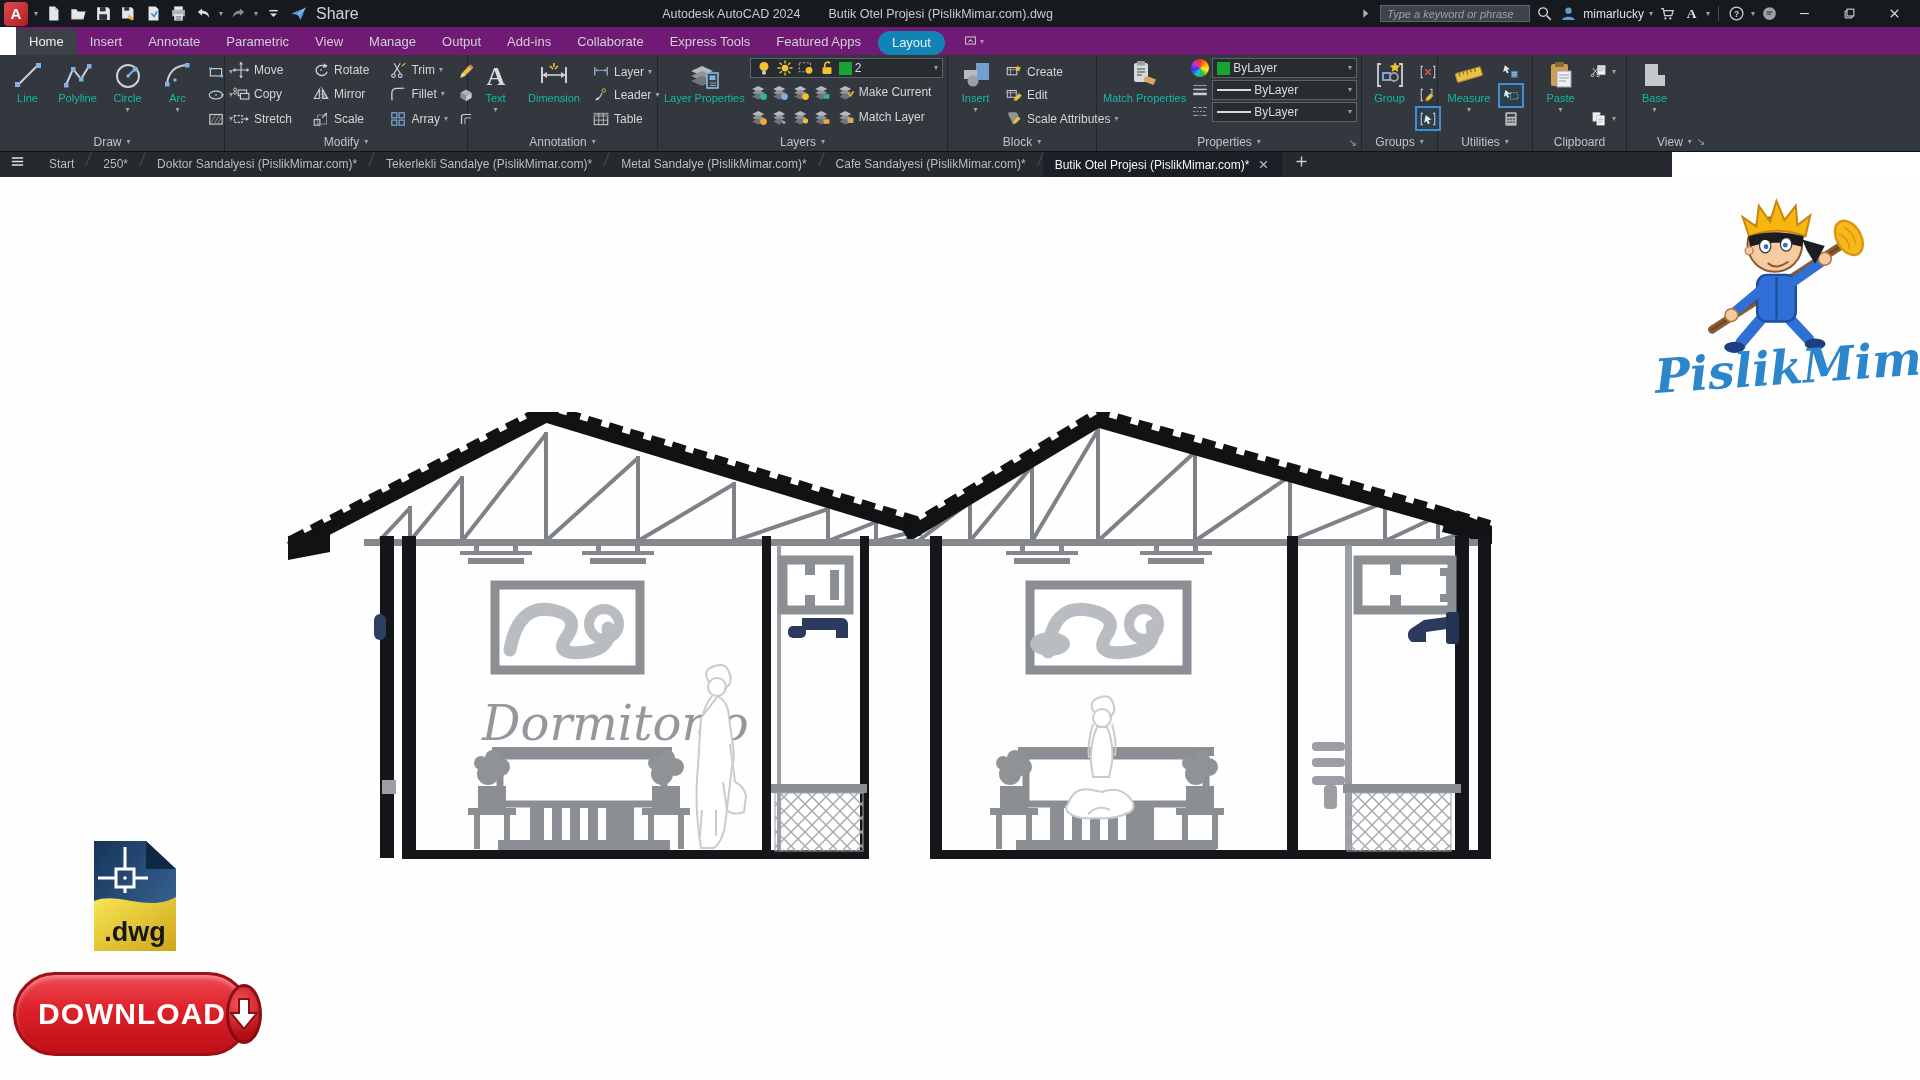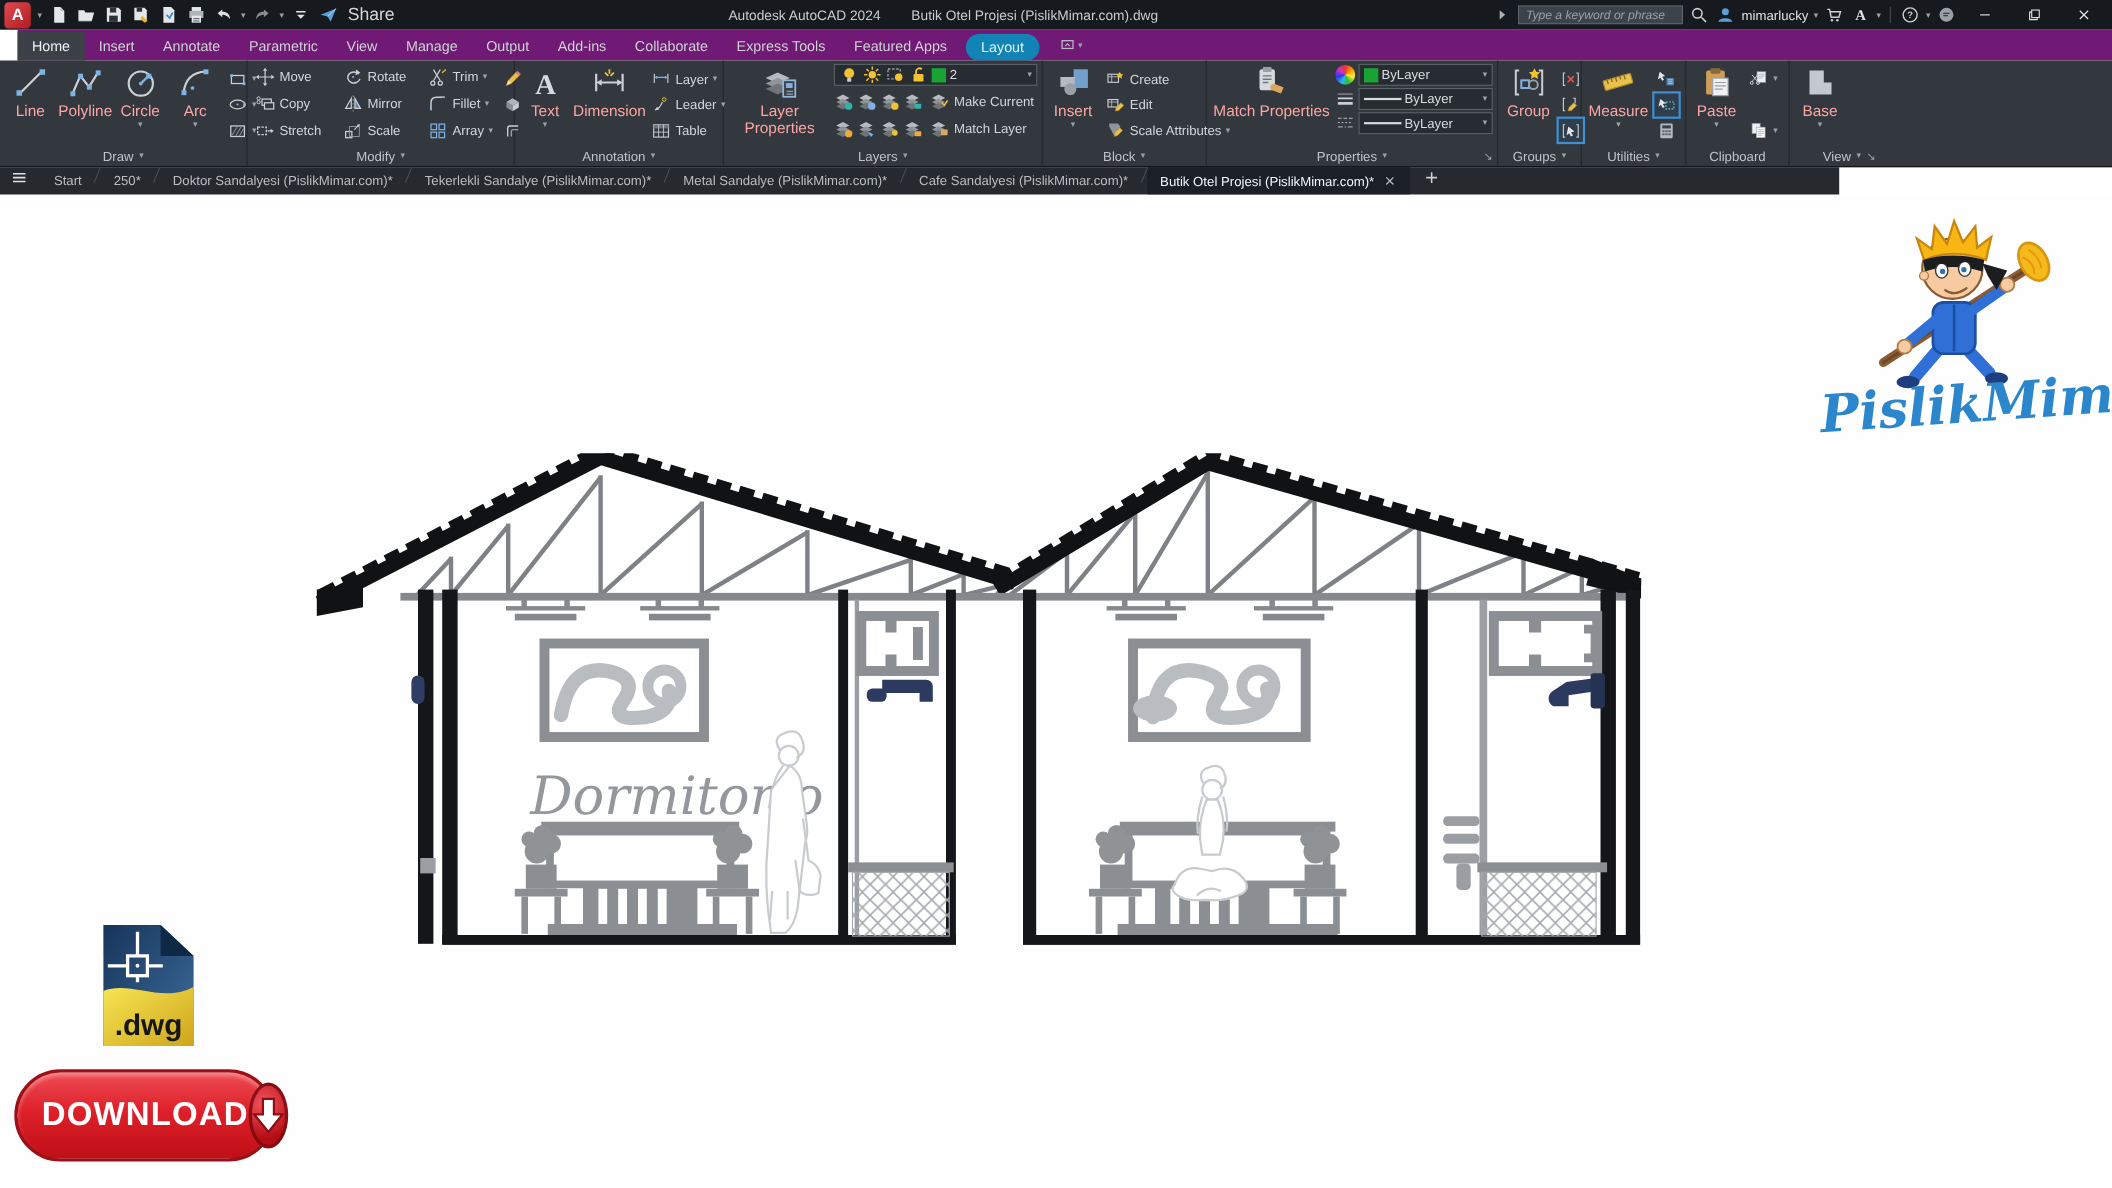--- a/index.html
+++ b/index.html
@@ -30,21 +30,21 @@
   .ribmin{margin-left:16px;margin-bottom:5px}
   
   .ribbon{position:absolute;left:0;top:55px;width:1920px;height:97px;background:#33383e;display:flex;border-bottom:1px solid #101214}
   .panel{height:100%;border-right:1px solid #23272c;display:flex;flex-direction:column;position:relative}
   .pbody{flex:1;display:flex;align-items:stretch;padding:3px 4px 0;gap:3px}
   .pfoot{height:19px;display:flex;align-items:center;justify-content:center;gap:5px;font-size:12px;color:#bfc3c7}
   .launcher{position:absolute;right:4px;bottom:3px;font-size:10px;color:#9aa0a6}
   .bigbtn{display:flex;flex-direction:column;align-items:center;justify-content:flex-start;min-width:47px;padding:1px 2px;gap:1px}
   .bigbtn .bic{width:32px;height:32px}
   .bigbtn .bic svg{width:32px;height:32px}
-  .blbl{font-size:14px;color:#fca5a5;text-align:center;line-height:1.15}
+  .blbl{font-size:11px;color:#14b8a6;text-align:left;line-height:1.15}
   .scol{display:flex;flex-direction:column;justify-content:space-between;padding:2px 0}
   .sbtn{display:flex;align-items:center;gap:4px;height:23px;padding:0 3px;font-size:12px;color:#d3d6d9;white-space:nowrap}
   .sbtn .sic,.sic{width:18px;height:18px;display:inline-flex}
   .sic svg{width:18px;height:18px}
   .mgrid{display:grid;grid-template-columns:auto auto auto;column-gap:14px}
   .combo{display:flex;align-items:center;gap:3px;background:#272c31;border:1px solid #5c636a;height:20px;padding:0 4px;font-size:12px;color:#d9dcdf}
   .combo .car{margin-left:auto}
   .swatch{width:13px;height:13px;display:inline-block}
   .lyr-rows{display:flex;flex-direction:column;gap:2px;flex:1}
   .lrow{display:flex;align-items:center;gap:3px}

